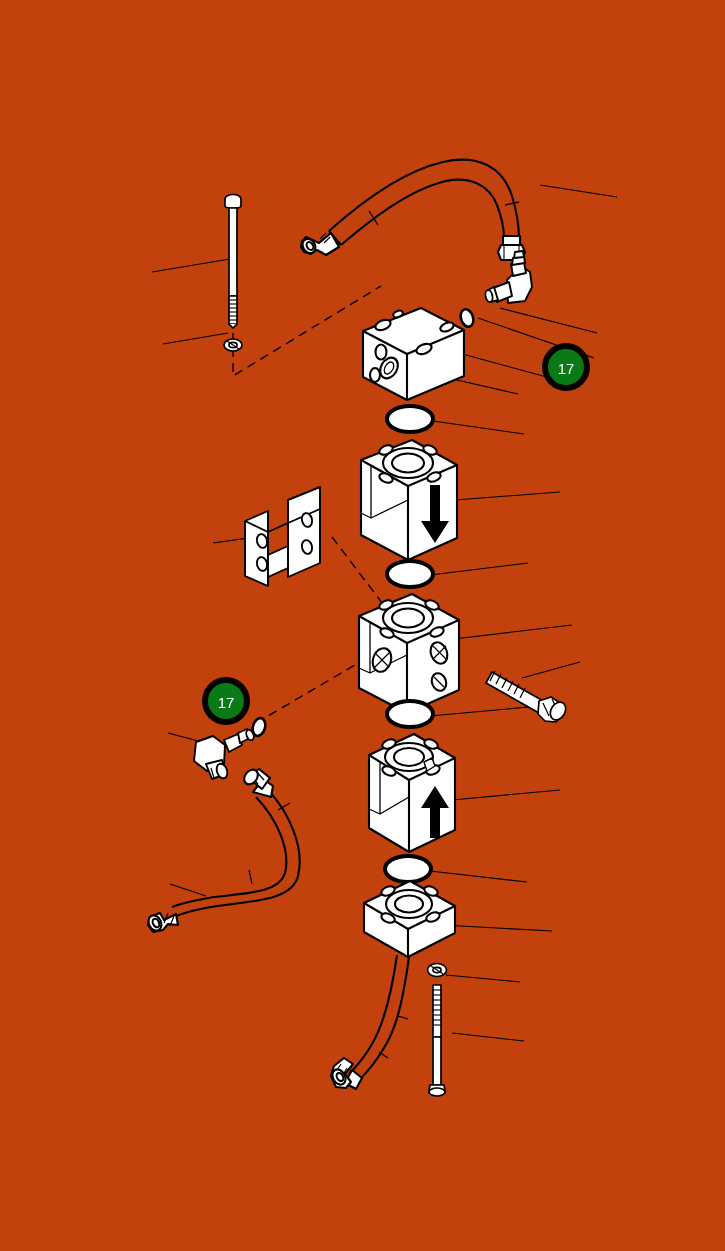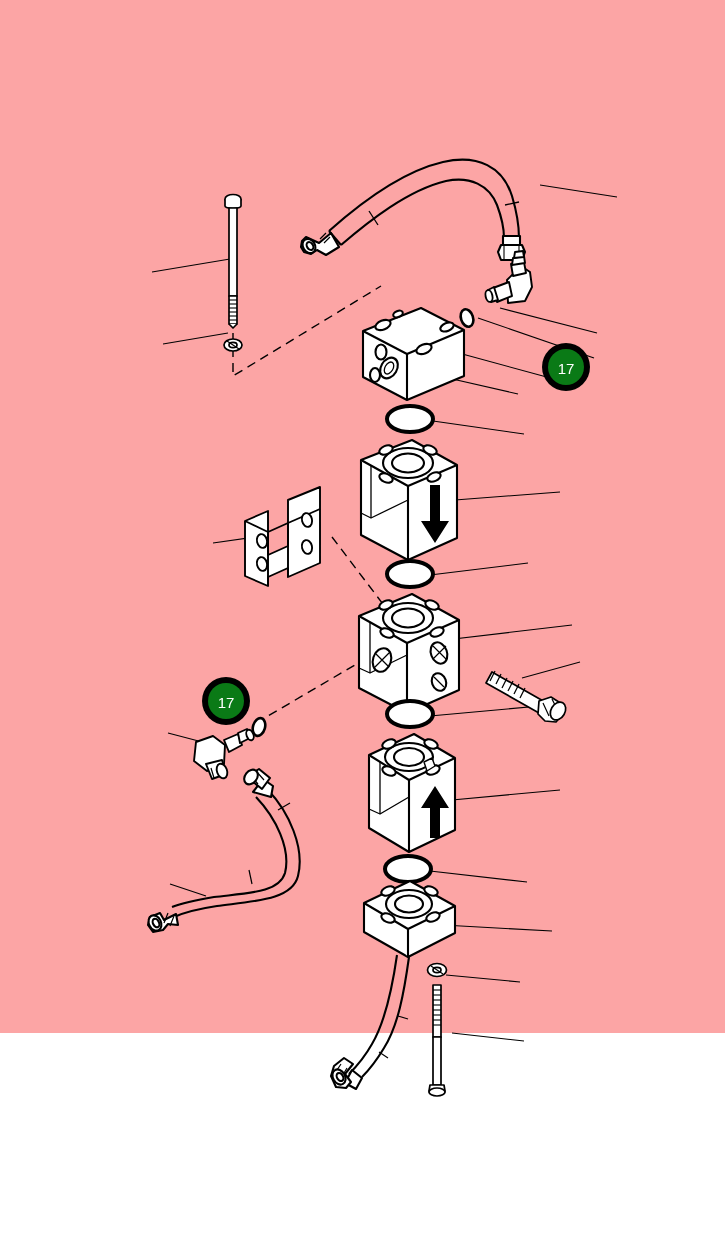--- a/index.html
+++ b/index.html
@@ -1,19 +1,19 @@
 <!DOCTYPE html>
 <html><head>
 <meta charset="utf-8">
 <title>Exploded Parts Diagram</title>
 <style>
   html,body{margin:0;padding:0;background:#ffffff;}
   body{width:725px;height:1251px;overflow:hidden;
        font-family:"Liberation Sans", sans-serif;}
-  #stage{position:relative;width:725px;height:1033px;background:#fca5a5;}
+  #stage{position:relative;width:725px;height:1251px;background:#c2410c;}
   #diagram{position:absolute;left:0;top:0;width:725px;height:1251px;}
   .badge-label{font-family:"Liberation Sans", sans-serif;font-size:15px;
                fill:#ffffff;text-anchor:middle;dominant-baseline:central;}
 </style>
 </head>
 <body>
 
 <div id="stage">
 
 <svg id="diagram" viewBox="0 0 725 1251">

